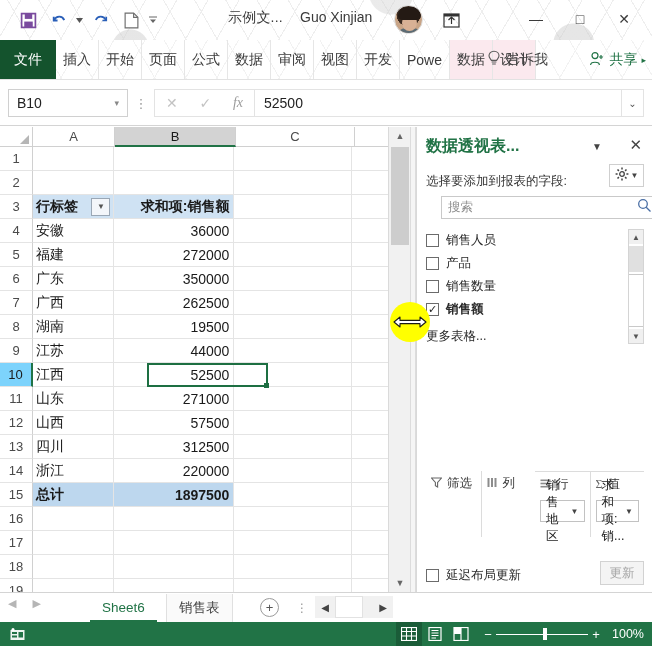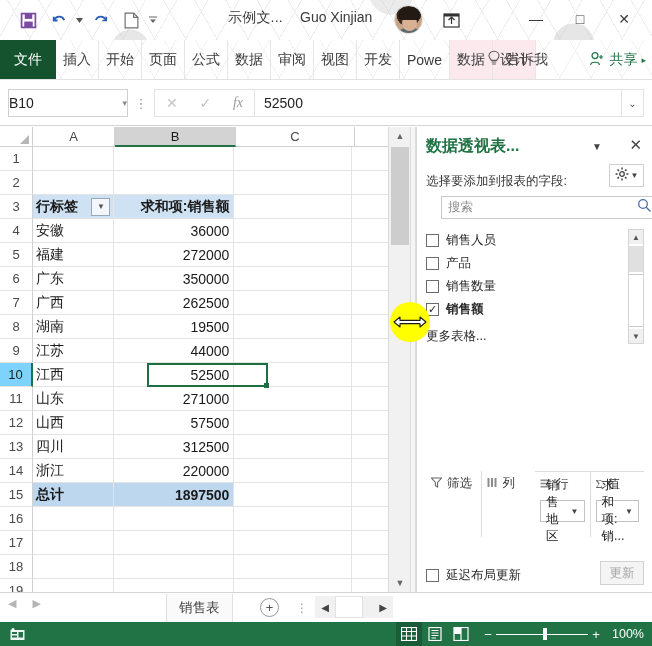--- a/index.html
+++ b/index.html
@@ -94,21 +94,21 @@
   }
 
   
   .formulabar {
     position:absolute; left:0; top:81px; width:652px; height:45px; background:#fff;
     display:flex; align-items:center; padding: 0 8px; gap: 0;
     border-bottom: 1px solid #d4d4d4;
   }
   .namebox {
     width: 120px; height: 28px; border:1px solid #d0d0d0; background:#fff;
-    display:flex; align-items:center; padding: 0 0; font-size:14px; color:#222;
+    display:flex; align-items:center; padding: 0 8px; font-size:14px; color:#222;
     justify-content: space-between;
   }
   .namebox .nb-caret { color:#888; font-size:9px; }
   .fb-dots { width: 26px; height: 28px; display:flex; align-items:center; justify-content:center; color:#9a9a9a; font-size: 13px;}
   .fb-icons { width: 100px; height:28px; border:1px solid #e3e3e3; border-right:none; display:flex; align-items:center; justify-content:space-around; background:#fff;}
   .fb-ic { font-size:14px; color:#c3c3c3; }
   .fb-ic.fx { font-style: italic; color:#9b9b9b; font-family:"Liberation Serif", serif; }
   .fb-input {
     flex:1; height:28px; border:1px solid #e3e3e3; background:#fff;
     display:flex; align-items:center; padding: 0 9px; font-size:14px; color:#222;
@@ -693,20 +693,21 @@
       <span>延迟布局更新</span>
     </div>
     <div class="update-btn">更新</div>
   </div>
 
   <div class="sheetbar">
     <div class="nav-arrows">
       <span>◀</span>
       <span>▶</span>
     </div>
+    <div class="stab active" style="left:90px;">Sheet6</div>
     <div class="stab inactive" style="left:166px;">销售表</div>
     <div class="addsheet">+</div>
     <div class="sdots">⋮</div>
     <div class="hscroll">
       <div class="hs-btn">◀</div>
       <div class="hs-thumb"></div>
       <div class="hs-track"></div>
       <div class="hs-btn">▶</div>
     </div>
   </div>

